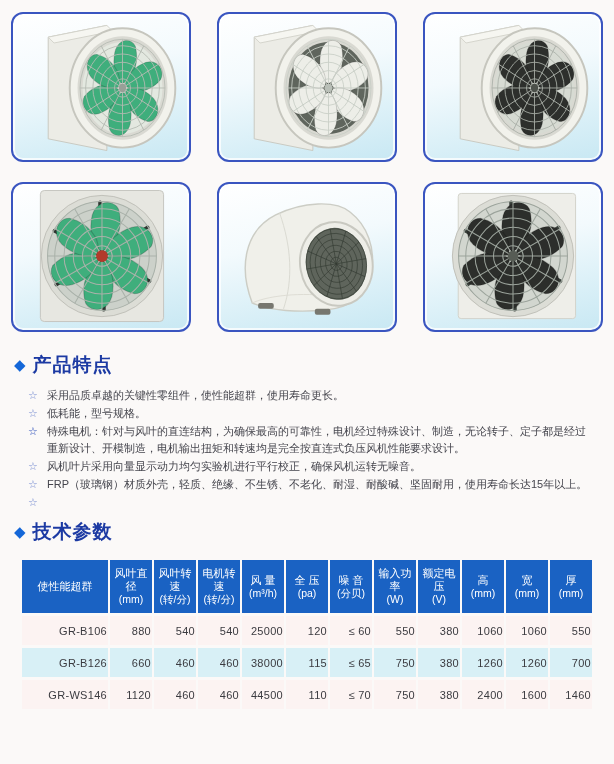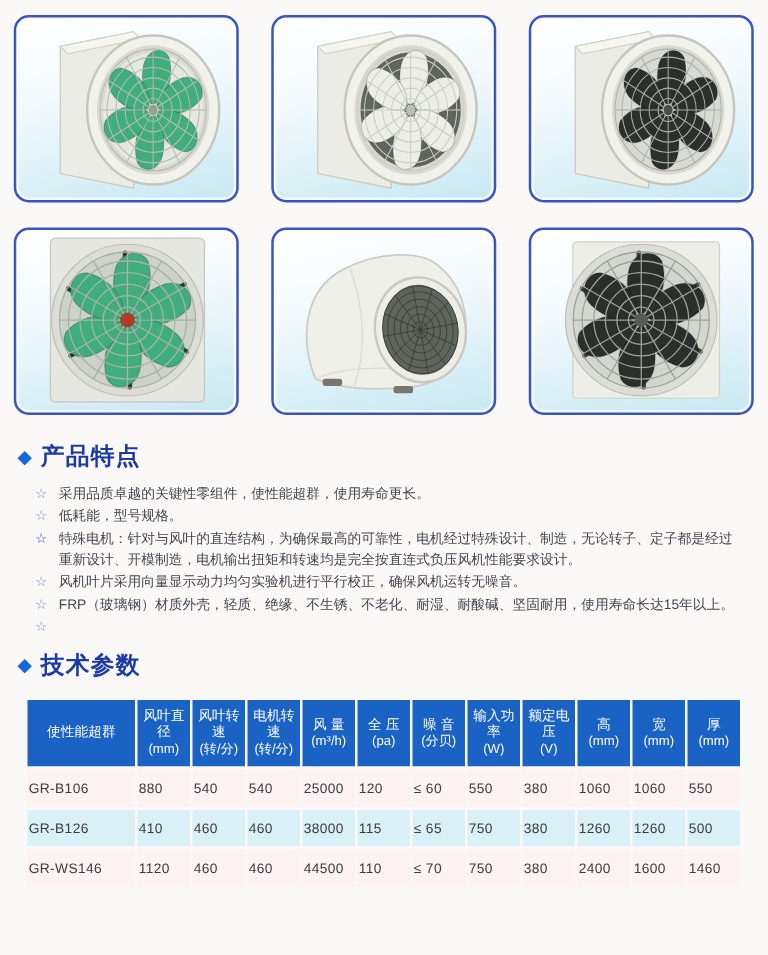--- a/index.html
+++ b/index.html
@@ -49,21 +49,21 @@
     border-collapse:separate;border-spacing:2px 3px;
     font-size:11px;
   }
   .spec-th{
     background:#1a62c3;color:#ffffff;font-weight:normal;
     text-align:center;vertical-align:middle;padding:7px 1px;height:34px;
   }
   .th-l1{font-size:11px;line-height:13px;}
   .th-l2{font-size:10.5px;line-height:13px;}
   .spec-row td{
-    text-align:left;vertical-align:middle;height:27px;
+    text-align:right;vertical-align:middle;height:27px;
     color:#3b3b40;letter-spacing:.3px;
   }
   tbody tr:nth-of-type(odd) td{background:#fcf3f2;}
   tbody tr:nth-of-type(even) td{background:#d8f0f6;}
   .col-model{width:86px;}
 </style>
 </head>
 <body>
 
 <svg width="0" height="0" style="position:absolute" aria-hidden="true">
@@ -350,41 +350,41 @@
 
               <td class="spec-td">1060</td>
 
               <td class="spec-td">550</td>
             </tr>
 
           <tr class="spec-row">
 
               <td class="spec-td">GR-B126</td>
 
-              <td class="spec-td">410</td>
+              <td class="spec-td">660</td>
 
               <td class="spec-td">460</td>
 
               <td class="spec-td">460</td>
 
               <td class="spec-td">38000</td>
 
               <td class="spec-td">115</td>
 
               <td class="spec-td">≤ 65</td>
 
               <td class="spec-td">750</td>
 
               <td class="spec-td">380</td>
 
               <td class="spec-td">1260</td>
 
               <td class="spec-td">1260</td>
 
-              <td class="spec-td">500</td>
+              <td class="spec-td">700</td>
             </tr>
 
 
           <tr class="spec-row">
 
               <td class="spec-td">GR-WS146</td>
 
               <td class="spec-td">1120</td>
 
               <td class="spec-td">460</td>

